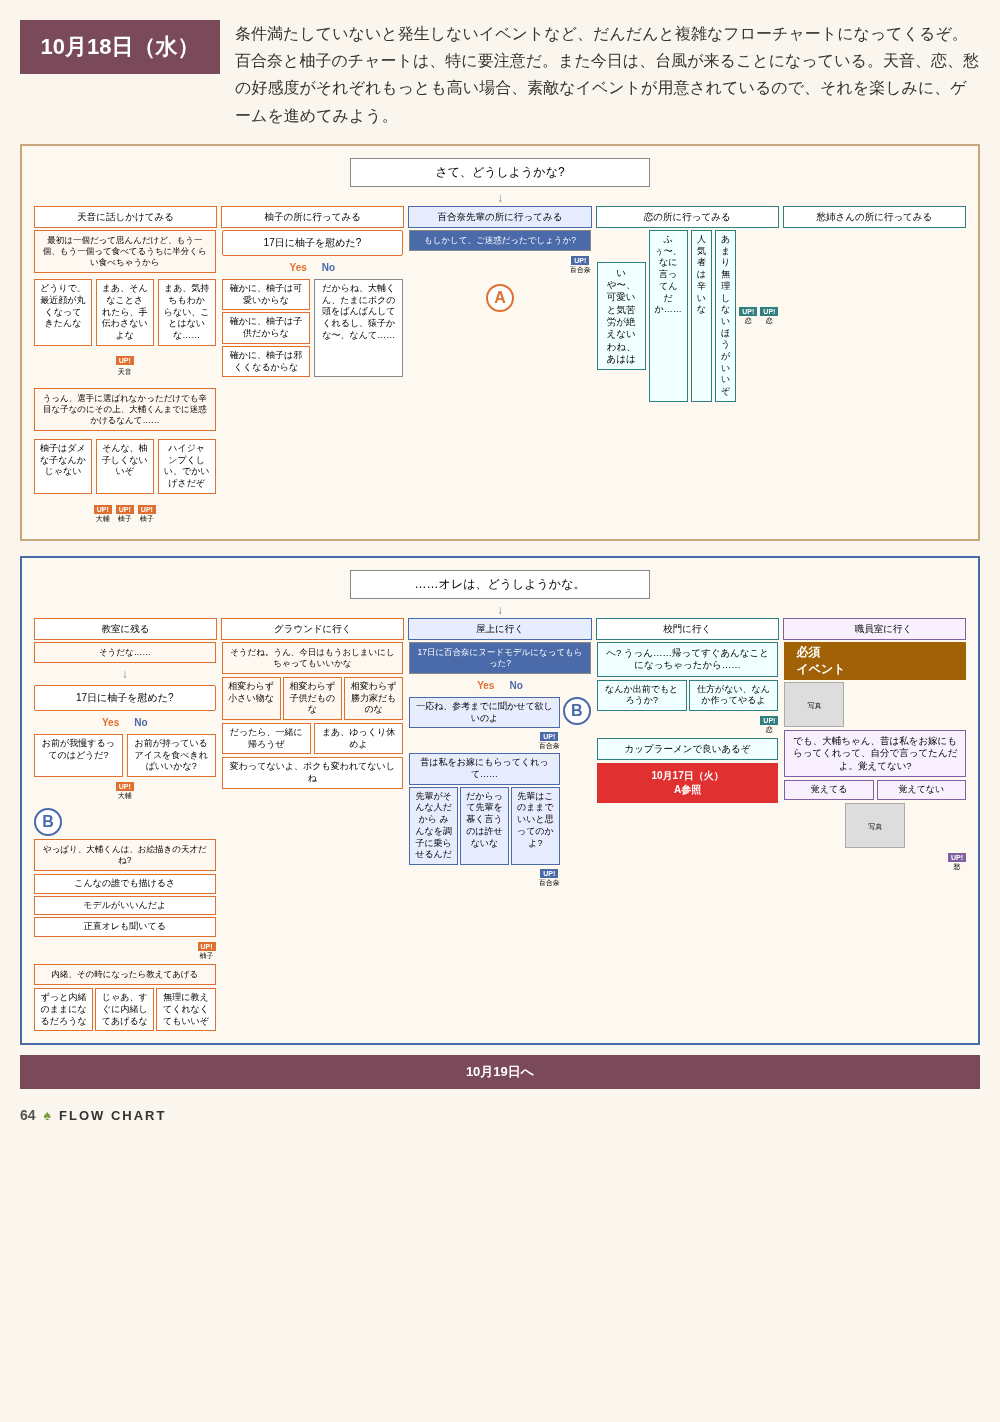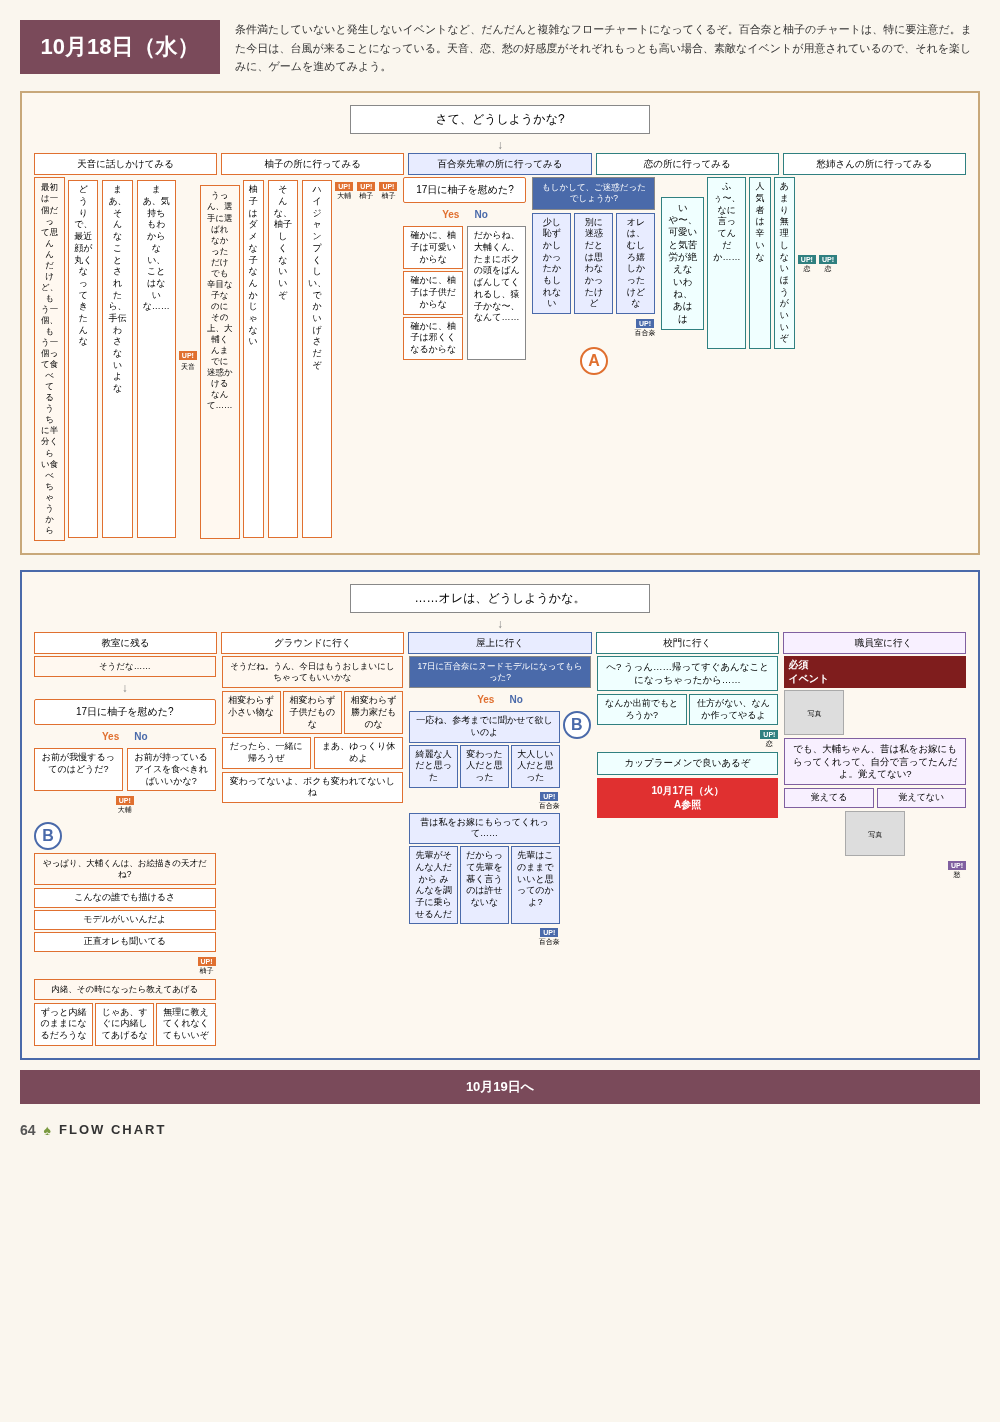--- a/index.html
+++ b/index.html
@@ -29,21 +29,21 @@
       background: #7a4a5a;
       color: white;
       padding: 12px 18px;
       font-size: 22px;
       font-weight: bold;
       min-width: 200px;
       text-align: center;
       flex-shrink: 0;
     }
     .header-text {
-      font-size: 11px;
+      font-size: 16px;
       line-height: 1.7;
       color: #333;
       flex: 1;
     }
     
     .flowchart-area {
       border: 2px solid #c8a87a;
       background: #fdf8f0;
       padding: 12px;
       margin-bottom: 15px;
@@ -119,24 +119,24 @@
       height: 28px;
       border-radius: 50%;
       background: white;
       border: 2px solid #4a6aaa;
       font-size: 16px;
       font-weight: bold;
       color: #4a6aaa;
     }
     
     .required-badge {
-      background: #7f1d1d;
+      background: #a16207;
       color: white;
-      font-size: 10px;
-      padding: 2px 4px;
+      font-size: 12px;
+      padding: 2px 12px;
       display: inline-block;
       font-weight: bold;
     }
     .date-event-box {
       background: #e03030;
       color: white;
       font-size: 10px;
       padding: 6px 10px;
       text-align: center;
       font-weight: bold;
@@ -241,21 +241,21 @@
     <div class="grid-5 mb-2">
       <div class="branch-box bb-orange">天音に話しかけてみる</div>
       <div class="branch-box bb-orange">柚子の所に行ってみる</div>
       <div class="branch-box bb-blue" style="background:#e8ecff;">百合奈先輩の所に行ってみる</div>
       <div class="branch-box bb-teal">恋の所に行ってみる</div>
       <div class="branch-box bb-teal">愁姉さんの所に行ってみる</div>
     </div>
 
     <div class="grid-5" style="align-items:start; gap:6px;">
 
-      <div style="display:flex;flex-direction:row;gap:3px;">
+      <div style="display:flex;flex-direction:column;gap:3px;">
         <div class="branch-box bb-orange fill-orange-bg small-text">最初は一個だって思んんだけど、もう一個、もう一個って食べてるうちに半分くらい食べちゃうから</div>
         <div class="fc-row">
           <div class="fc-cell v-small bb-orange">どうりで、最近顔が丸くなってきたんな</div>
           <div class="fc-cell v-small bb-orange">まあ、そんなことされたら、手伝わさないよな</div>
           <div class="fc-cell v-small bb-orange">まあ、気持ちもわからない、ことはないな……</div>
         </div>
         <div class="flex-center mt-2">
           <div style="display:flex;flex-direction:column;align-items:center;gap:2px;">
             <span class="up-badge small">UP!</span>
             <span style="font-size:7px;">天音</span>
@@ -296,25 +296,20 @@
             <div class="fc-cell v-small bb-orange">確かに、柚子は邪くくなるからな</div>
           </div>
           <div style="flex:1;display:flex;flex-direction:column;align-items:center;gap:2px;">
             <div class="fc-cell v-small" style="border-color:#888;">だからね、大輔くん、たまにボクの頭をばんばんしてくれるし、猿子かな〜、なんて……</div>
           </div>
         </div>
       </div>
 
       <div style="display:flex;flex-direction:column;gap:3px;align-items:center;">
         <div class="branch-box fill-blue small-text">もしかして、ご迷惑だったでしょうか?</div>
-        <div style="display:grid;grid-template-columns:repeat(3,1fr);gap:3px;width:100%;">
-          <div class="fc-cell v-small" style="border-color:#4a6aaa;background:#e8ecff;">少し恥ずかしかったかもしれない</div>
-          <div class="fc-cell v-small" style="border-color:#4a6aaa;background:#e8ecff;">別に迷惑だとは思わなかったけど</div>
-          <div class="fc-cell v-small" style="border-color:#4a6aaa;background:#e8ecff;">オレは、むしろ嬉しかったけどな</div>
-        </div>
         <div style="display:flex;gap:3px;justify-content:flex-end;width:100%;">
           <div style="display:flex;flex-direction:column;align-items:center;">
             <span class="up-badge blue small">UP!</span>
             <span style="font-size:7px;">百合奈</span>
           </div>
         </div>
         <div style="margin-top:6px;display:flex;justify-content:center;">
           <div class="section-label-A">A</div>
         </div>
       </div>
@@ -419,25 +414,20 @@
       <div style="display:flex;flex-direction:column;gap:3px;">
         <div class="branch-box fill-blue small-text">17日に百合奈にヌードモデルになってもらった?</div>
         <div class="yes-no-row">
           <span class="yes">Yes</span>
           <span class="no-text">No</span>
         </div>
         <div style="display:flex;gap:3px;">
           <div style="flex:1;display:flex;flex-direction:column;gap:2px;align-items:center;">
 
             <div class="fc-cell v-small" style="border-color:#4a6aaa;background:#e8ecff;">一応ね、参考までに聞かせて欲しいのよ</div>
-            <div style="display:grid;grid-template-columns:repeat(3,1fr);gap:2px;width:100%;">
-              <div class="fc-cell v-small" style="border-color:#4a6aaa;background:#e8ecff;">綺麗な人だと思った</div>
-              <div class="fc-cell v-small" style="border-color:#4a6aaa;background:#e8ecff;">変わった人だと思った</div>
-              <div class="fc-cell v-small" style="border-color:#4a6aaa;background:#e8ecff;">大人しい人だと思った</div>
-            </div>
             <div style="display:flex;justify-content:flex-end;width:100%;">
               <div style="display:flex;flex-direction:column;align-items:center;">
                 <span class="up-badge blue small">UP!</span>
                 <span style="font-size:7px;">百合奈</span>
               </div>
             </div>
             <div class="fc-cell v-small" style="border-color:#4a6aaa;background:#e8ecff;width:100%;">昔は私をお嫁にもらってくれって……</div>
             <div style="display:grid;grid-template-columns:repeat(3,1fr);gap:2px;width:100%;">
               <div class="fc-cell v-small" style="border-color:#4a6aaa;background:#e8ecff;">先輩がそんな人だから みんなを調子に乗らせるんだ</div>
               <div class="fc-cell v-small" style="border-color:#4a6aaa;background:#e8ecff;">だからって先輩を慕く言うのは許せないな</div>

